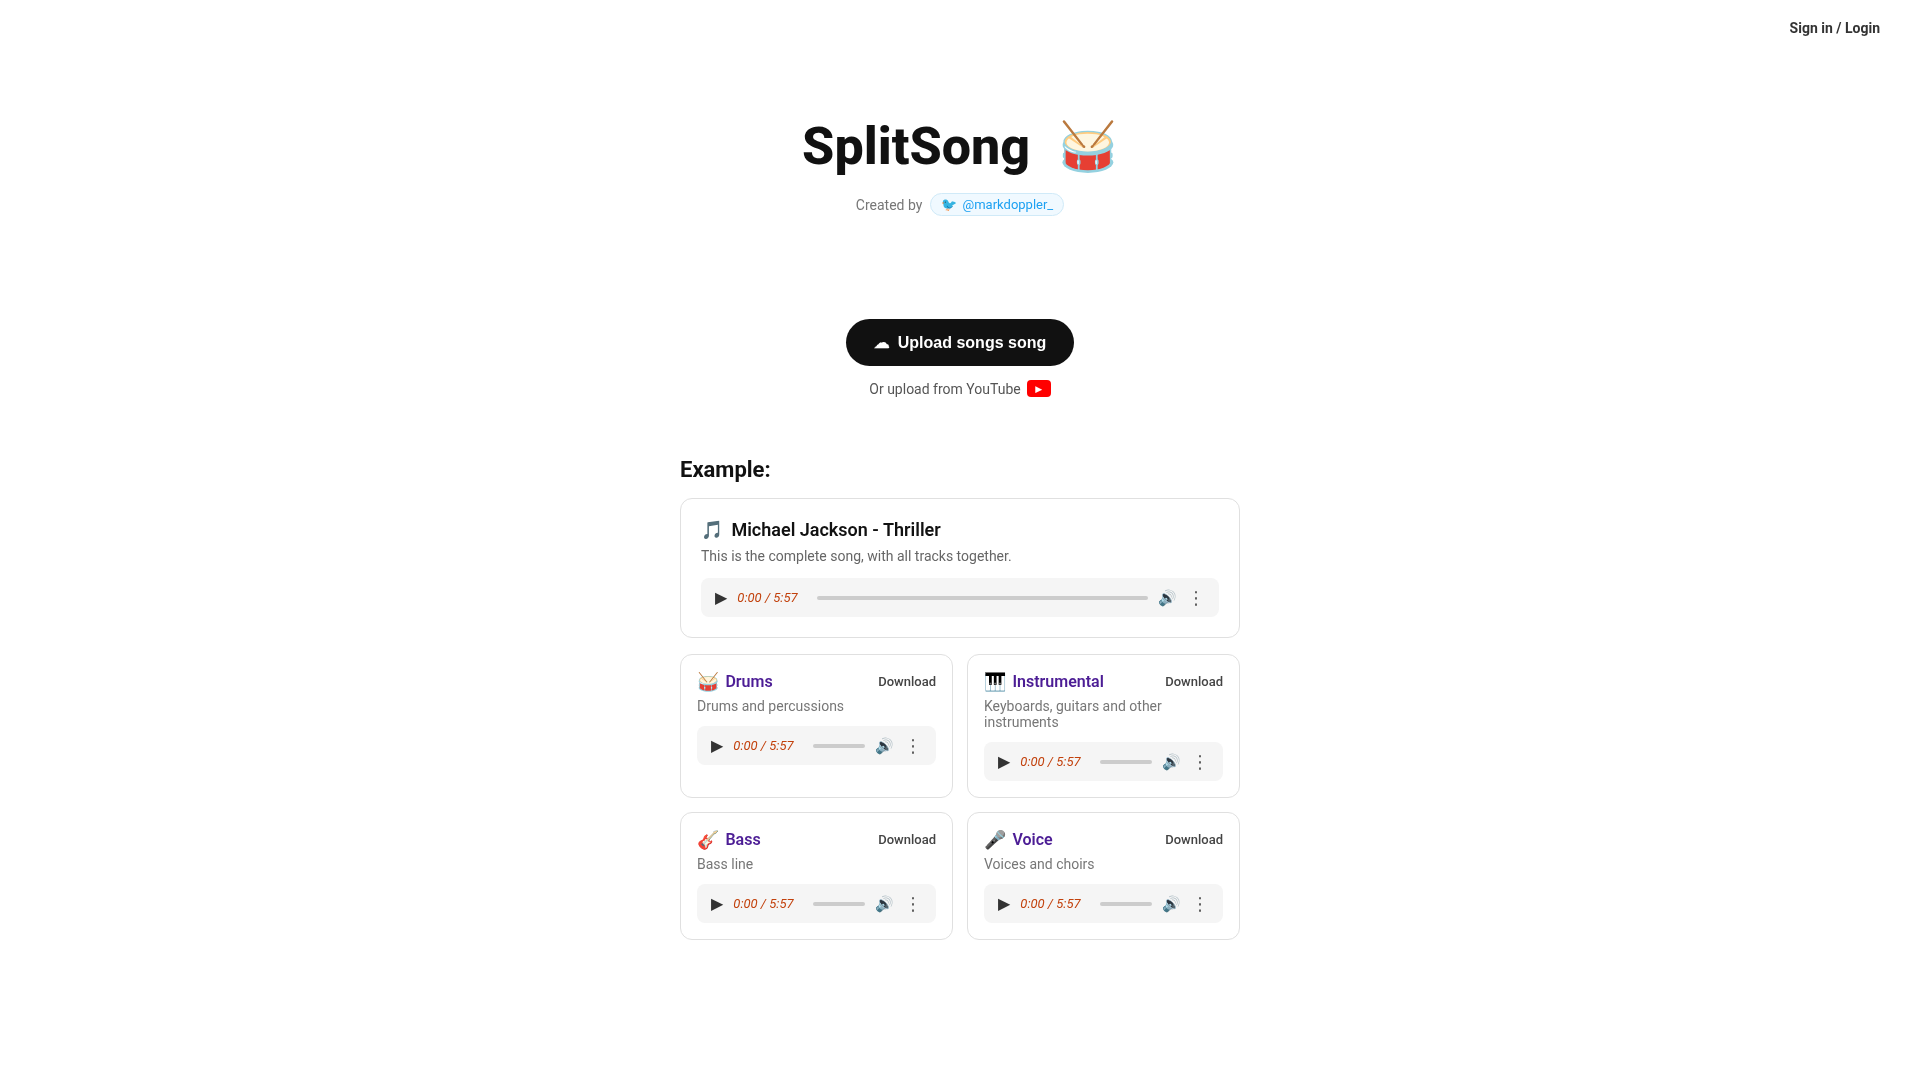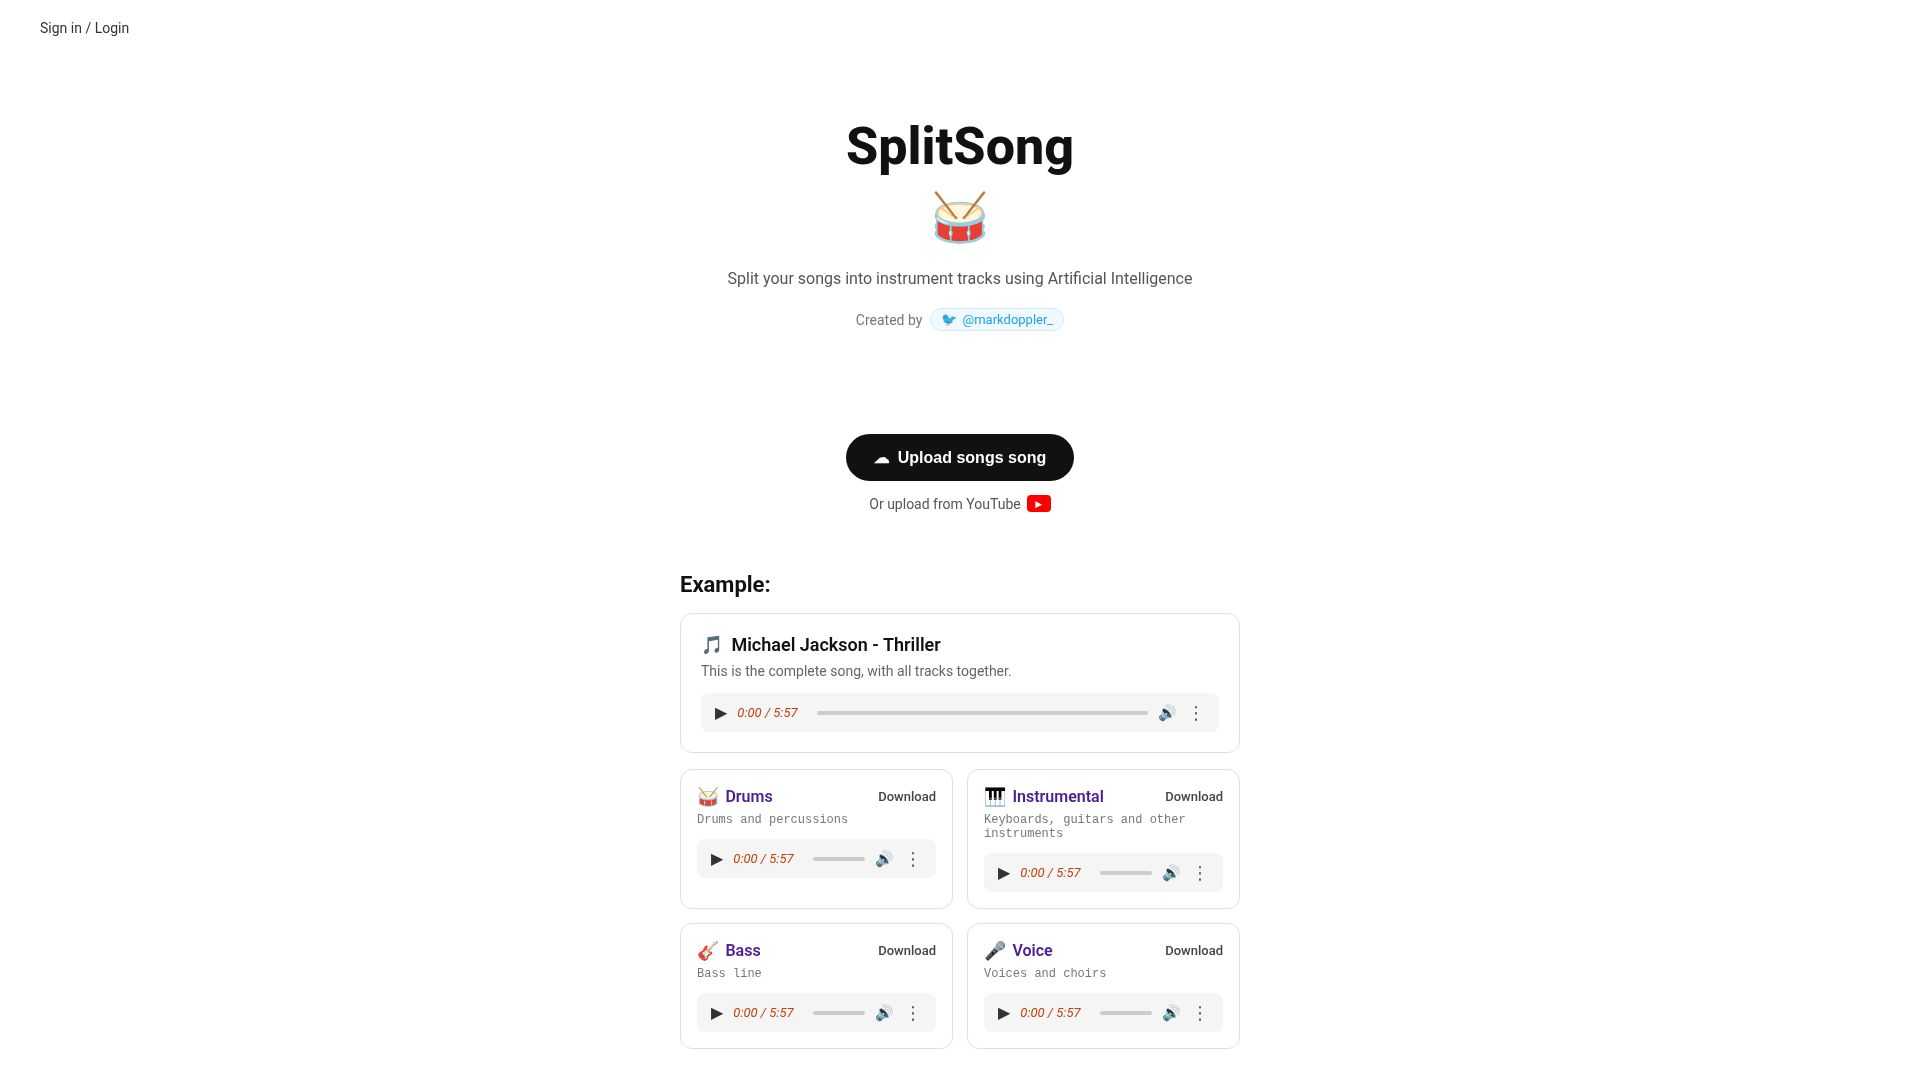--- a/index.html
+++ b/index.html
@@ -6,21 +6,23 @@
     body {
       font-family: -apple-system, BlinkMacSystemFont, 'Segoe UI', Roboto, Helvetica, Arial, sans-serif;
       background: #ffffff;
       color: #1a1a1a;
       min-height: 1080px;
     }
 
     
     .header {
       display: flex;
+      justify-content: flex-end;
       padding: 20px 40px;
+      font-weight: bold;
     }
     .sign-in-link {
       font-size: 14px;
       color: #333;
       text-decoration: none;
       cursor: pointer;
     }
 
     
     .hero {
@@ -29,23 +31,22 @@
       align-items: center;
       padding-top: 60px;
       padding-bottom: 40px;
     }
     .brand-title {
       font-size: 52px;
       font-weight: 800;
       color: #111;
       display: flex;
       align-items: center;
-      gap: 12px;
-      margin-bottom: 23px;
-      flex-direction: column;
+      gap: 28px;
+      margin-bottom: 16px;
     }
     .brand-emoji {
       font-size: 48px;
     }
     .tagline {
       font-size: 16px;
       color: #555;
       margin-bottom: 20px;
     }
     .created-by {
@@ -251,39 +252,37 @@
       color: #4c1d95;
     }
     .download-link {
       font-size: 13px;
       color: #444;
       cursor: pointer;
       text-decoration: none;
       font-weight: 500;
     }
     .track-desc {
-      font-size: 12px;
+      font-size: 14px;
       color: #777;
       margin-bottom: 12px;
-      font-family: Liberation Mono, monospace;
     }
   </style>
 </head>
 <body>
 
 <header class="header">
   <a class="sign-in-link">Sign in / Login</a>
 </header>
 
 <section class="hero">
   <h1 class="brand-title">
     <span>SplitSong</span>
     <span class="brand-emoji">🥁</span>
   </h1>
-  <p class="tagline">Split your songs into instrument tracks using Artificial Intelligence</p>
   <div class="created-by">
     <span>Created by</span>
     <a class="twitter-badge">
       <span class="twitter-bird">🐦</span>
       <span>@markdoppler_</span>
     </a>
   </div>
 </section>
 
 <div class="upload-section">

